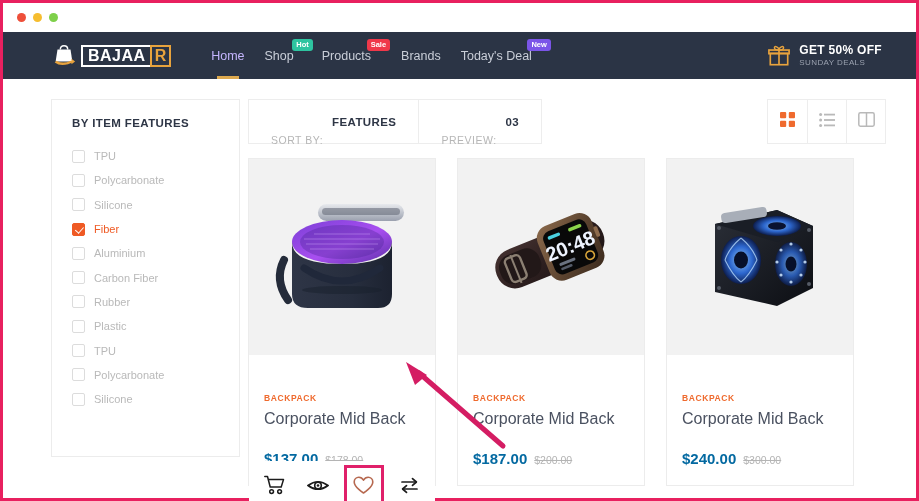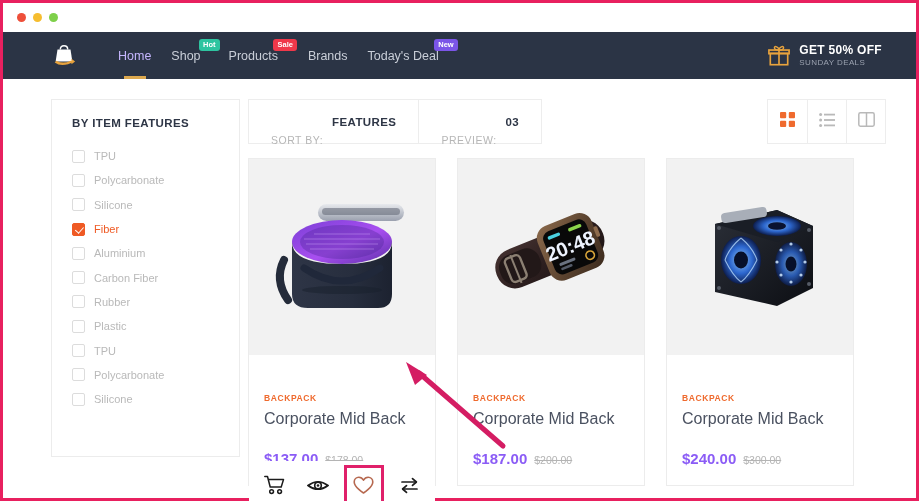--- a/index.html
+++ b/index.html
@@ -324,21 +324,21 @@
     margin-bottom: 22px;
   }
   .price-row {
     display: flex;
     align-items: baseline;
     gap: 7px;
   }
   .price-new {
     font-size: 15px;
     font-weight: bold;
-    color: #8b5cf6;
+    color: #0369a1;
   }
   .price-old {
     font-size: 10.5px;
     color: #b4b4b4;
     text-decoration: line-through;
   }
 
   
   .annot {
     position: absolute;
@@ -362,20 +362,24 @@
   <div class="site-header">
 
     <div class="logo-block">
       <span>
         <svg class="bag-icon" viewBox="0 0 30 28">
           <path d="M8 7 L22 7 L24 20 L6 20 Z" fill="#ffffff"></path>
           <path d="M11 7 Q11 3 15 3 Q19 3 19 7" fill="none" stroke="#ffffff" stroke-width="1.6"></path>
           <path d="M5 21 Q13 27 26 20 L22 19 Q14 23 7 19 Z" fill="#e8a33d"></path>
           <path d="M23 17 L27 20 L23 23 Z" fill="#e8a33d"></path>
         </svg>
+      </span>
+      <span class="logo-word">
+        <span class="lw-main">BAJAA</span>
+        <span class="lw-r">R</span>
       </span>
     </div>
 
     <div class="nav">
       <div class="nav-item active">
         <span>Home</span>
         <span class="nav-underline"></span>
       </div>
       <div class="nav-item">
         <span>Shop</span>

